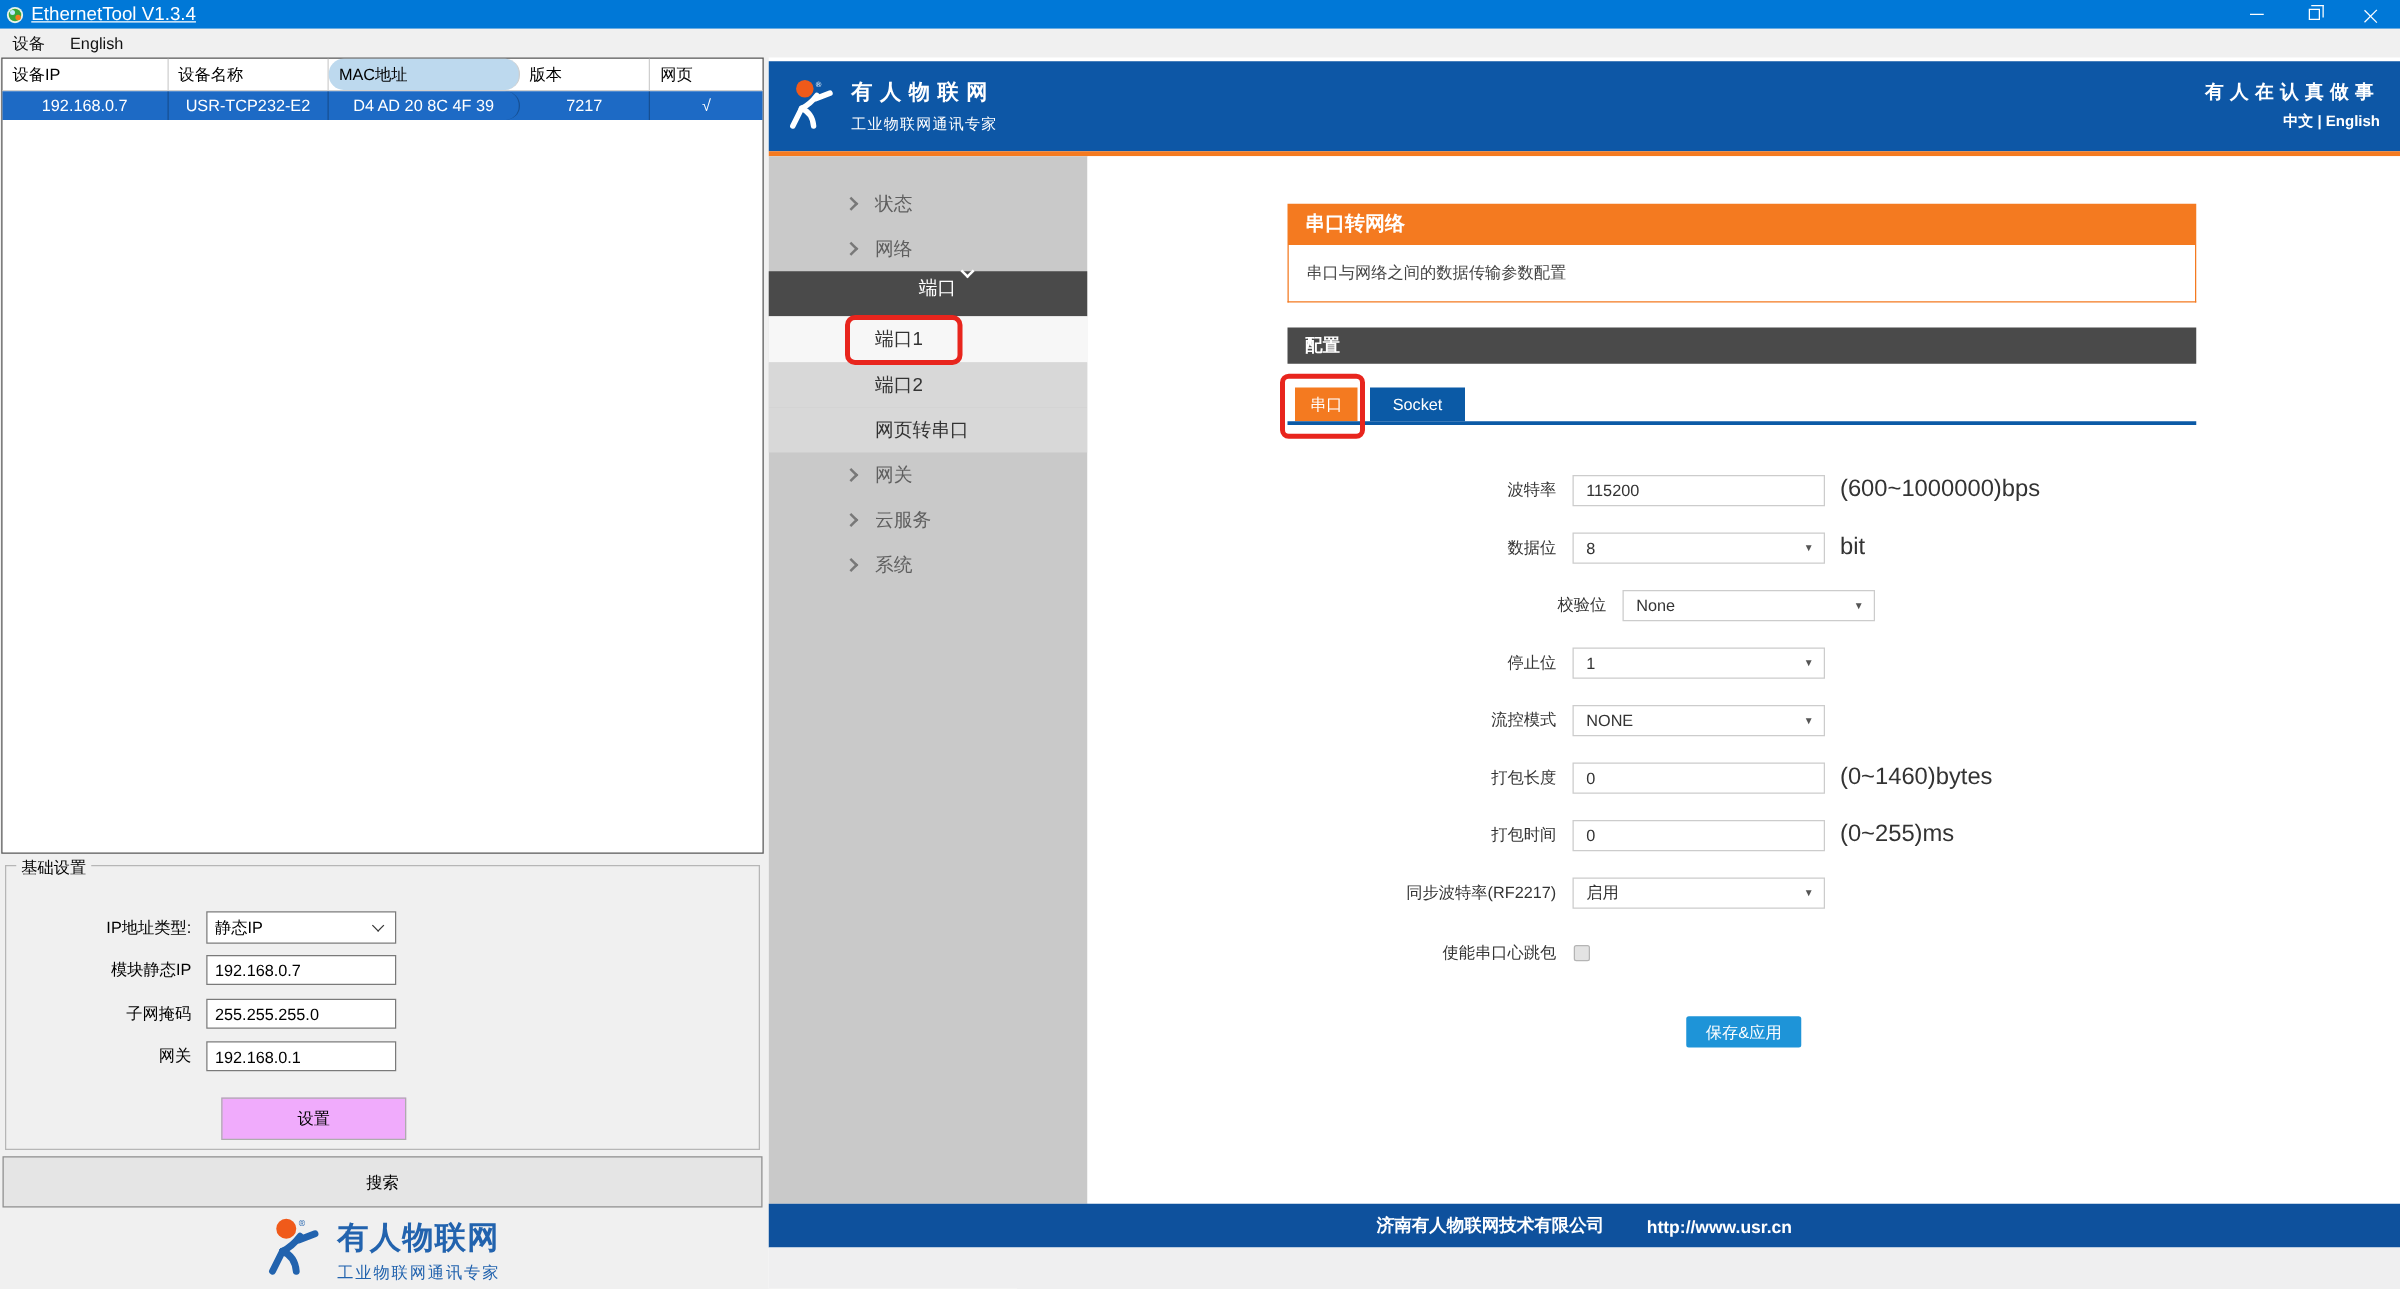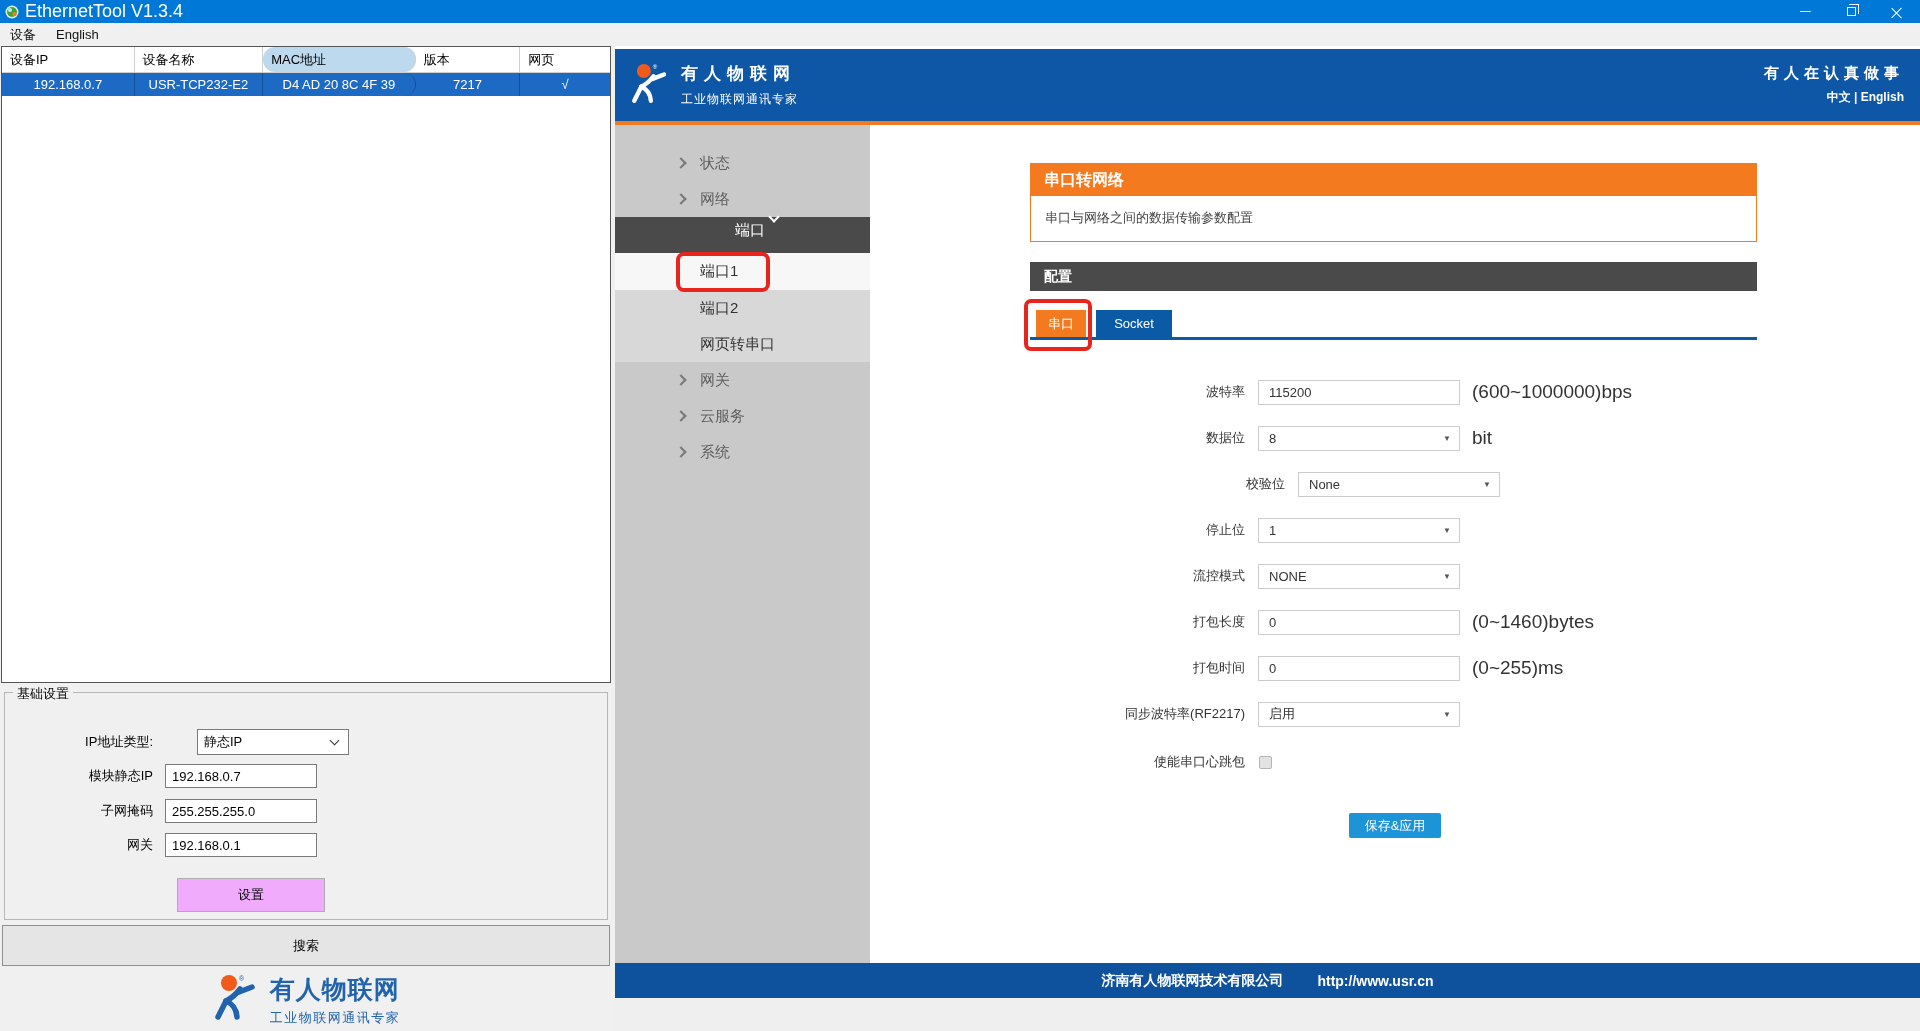--- a/index.html
+++ b/index.html
@@ -3,21 +3,21 @@
 <meta charset="utf-8">
 <style>
   * { margin:0; padding:0; box-sizing:border-box; }
   html,body { width:1920px; height:1031px; overflow:hidden; background:#f0f0f0;
               font-family:"Liberation Sans","DejaVu Sans",sans-serif; }
 
   
   .titlebar { position:absolute; left:0; top:0; width:1920px; height:23px; background:#0078d7;
               display:flex; align-items:center; color:#fff; }
   .app-icon { width:14px; height:14px; margin-left:5px; }
-  .title-text { font-size:18px; margin-left:6px; }
+  .title-text { font-size:15px; margin-left:6px;text-decoration:underline; }
   .win-controls { margin-left:auto; display:flex; height:23px; }
   .wc { width:46px; height:23px; display:flex; align-items:center; justify-content:center; }
   .min-line { width:11px; height:1px; background:#fff; }
   .restore-sq { width:9px; height:9px; border:1px solid #fff; position:relative; background:#0078d7; }
   .restore-sq::before { content:''; position:absolute; left:1px; top:-4px; width:9px; height:9px;
                         border-top:1px solid #fff; border-right:1px solid #fff; }
   .close-x { position:relative; width:12px; height:12px; }
   .close-x::before,.close-x::after { content:''; position:absolute; left:5px; top:0; width:1.4px; height:14px; background:#fff; }
   .close-x::before { transform:rotate(45deg); } .close-x::after { transform:rotate(-45deg); }
 
@@ -38,21 +38,21 @@
   .td { font-size:13px; line-height:23px; text-align:center; border-right:1px solid rgba(0,0,0,0.25); }
   .td:last-child { border-right:none; }
   .c0{width:133px;} .c1{width:129px;} .c2{width:153px;border-radius:12px;} .c3{width:105px;} .c4{width:90px;}
 
   
   .groupbox { position:absolute; left:4px; top:646px; width:604px; height:228px; border:1px solid #b6b6b6; }
   .gb-label { position:absolute; top:-8px; left:8px; background:#f0f0f0; padding:0 4px; font-size:13px; color:#000; }
   .gb-row { position:absolute; left:0; width:100%; display:flex; align-items:center; }
   .gb-lab { width:160px; text-align:right; padding-right:12px; font-size:13px; color:#000; }
   .win-select { width:152px; height:26px; border:1px solid #7a7a7a; background:#fff;
-                display:flex; align-items:center; justify-content:space-between;margin-left:32px; }
+                display:flex; align-items:center; justify-content:space-between; }
   .win-select .val { font-size:13px; color:#000; padding-left:6px; }
   .chev-dn { width:7px; height:7px; border-right:1.5px solid #333; border-bottom:1.5px solid #333;
              transform:rotate(45deg); margin-right:10px; margin-top:-4px; }
   .win-input { width:152px; height:24px; border:1px solid #7a7a7a; background:#fff;
                font-size:13px; color:#000; padding-left:6px; display:flex; align-items:center; }
   .set-btn { position:absolute; left:172px; top:185px; width:148px; height:34px; background:#f0abfc;
              border:1px solid #adadad; font-size:13px; display:flex; align-items:center; justify-content:center; }
   .search-btn { position:absolute; left:2px; top:879px; width:608px; height:41px; background:#e5e5e5;
                 border:1px solid #8f8f8f; font-size:13px; display:flex; align-items:center; justify-content:center; }
 

